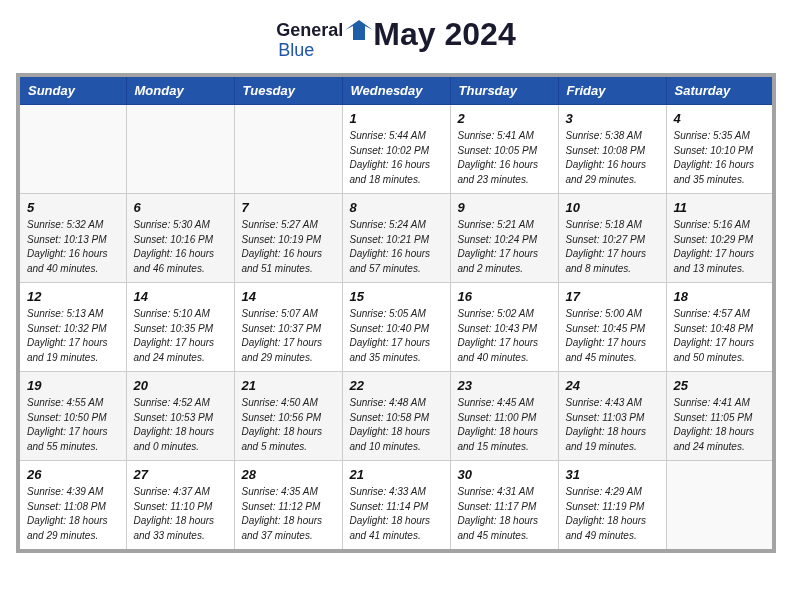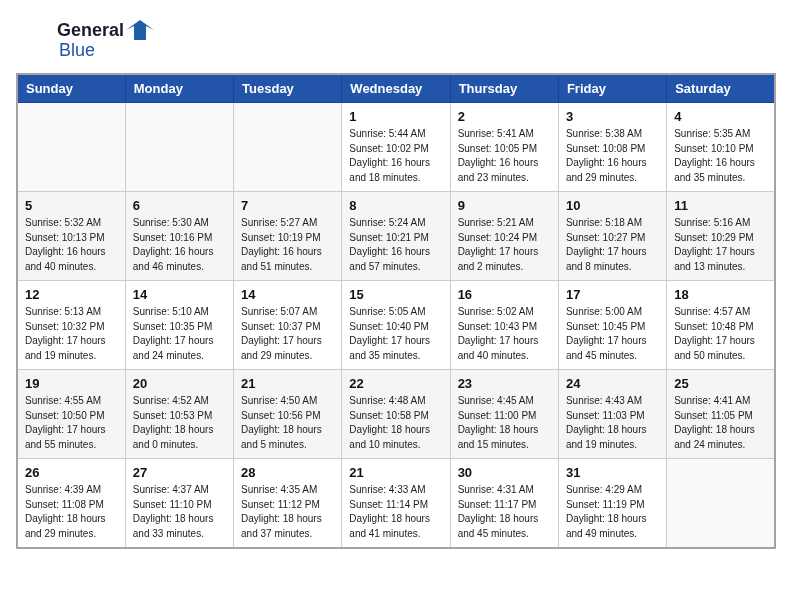--- a/index.html
+++ b/index.html
@@ -5,24 +5,23 @@
     * { box-sizing: border-box; margin: 0; padding: 0; }
     body {
       font-family: Arial, sans-serif;
       background: #fff;
       width: 792px;
       min-height: 612px;
       padding: 16px;
     }
     .header {
       display: flex;
-      justify-content: space-between;
+      justify-content: center;
       align-items: flex-start;
       margin-bottom: 12px;
-      margin-left: 41px;
     }
     .logo {
       display: flex;
       align-items: center;
     }
     .logo-text-general {
       font-size: 18px;
       font-weight: bold;
       color: #1a1a2e;
     }
@@ -45,21 +44,22 @@
       color: #1a1a2e;
     }
     .subtitle {
       font-size: 14px;
       color: #333;
       margin-top: 2px;
     }
     .calendar {
       width: 100%;
       border-collapse: collapse;
-      border: 2px solid #a3a3a3;
+      border: 4px solid #a3a3a3;
+      font-style: italic;
     }
     .calendar th {
       background: #2255aa;
       color: #fff;
       padding: 6px 8px;
       font-size: 13px;
       text-align: left;
       border: 1px solid #1a4499;
     }
     .calendar td {
@@ -99,20 +99,21 @@
       <div style="display:flex; align-items:center;">
         <span class="logo-text-general">General</span>
         <svg class="logo-icon" viewBox="0 0 28 28" xmlns="http://www.w3.org/2000/svg">
           <polygon points="14,4 28,14 20,10 20,24 8,24 8,10 0,14" fill="#1e5fa8"></polygon>
         </svg>
       </div>
       <span class="logo-text-blue" style="margin-top:-4px; margin-left:2px;">Blue</span>
     </div>
   </div>
   <div class="title-block">
+    <div class="main-title">May 2024</div>
   </div>
 </div>
 
 <table class="calendar">
   <thead>
     <tr>
     <th>Sunday</th>
         <th>Monday</th>
         <th>Tuesday</th>
         <th>Wednesday</th>

